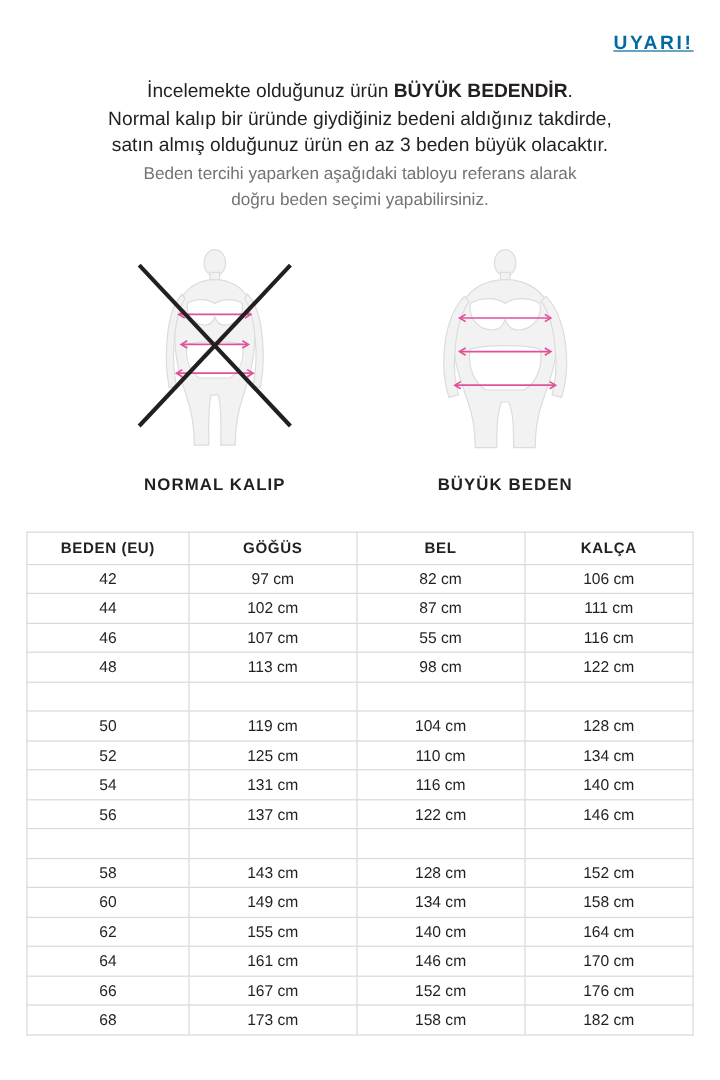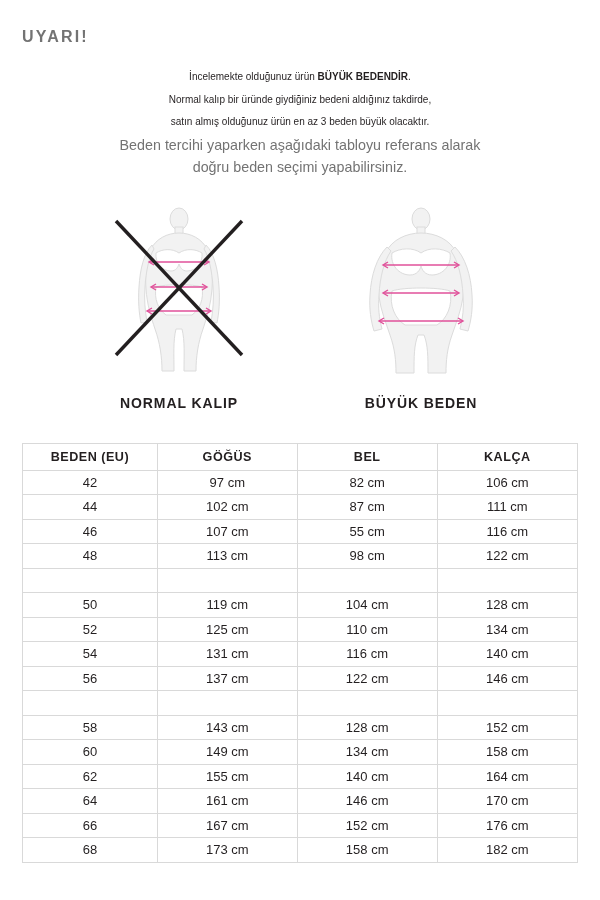--- a/index.html
+++ b/index.html
@@ -16,30 +16,31 @@
   }
   .page {
     position: relative;
     width: 600px;
     height: 900px;
     box-sizing: border-box;
     padding: 0 22px;
   }
   
   .title {
-    text-align: left;
+    text-align: right;
     font-size: 16px;
     font-weight: bold;
     letter-spacing: 2.2px;
     margin-top: 28px;
-    color: #737373;
+    color: #0369a1;
+    text-decoration: underline;
   }
   .intro {
     text-align: center;
-    font-size: 10px;
+    font-size: 16px;
     line-height: 22.5px;
     margin-top: 20px;
     color: #231f20;
     padding: 0 18px;
   }
   .intro .strong {
     font-weight: bold;
   }
   .intro2 {
     text-align: center;

